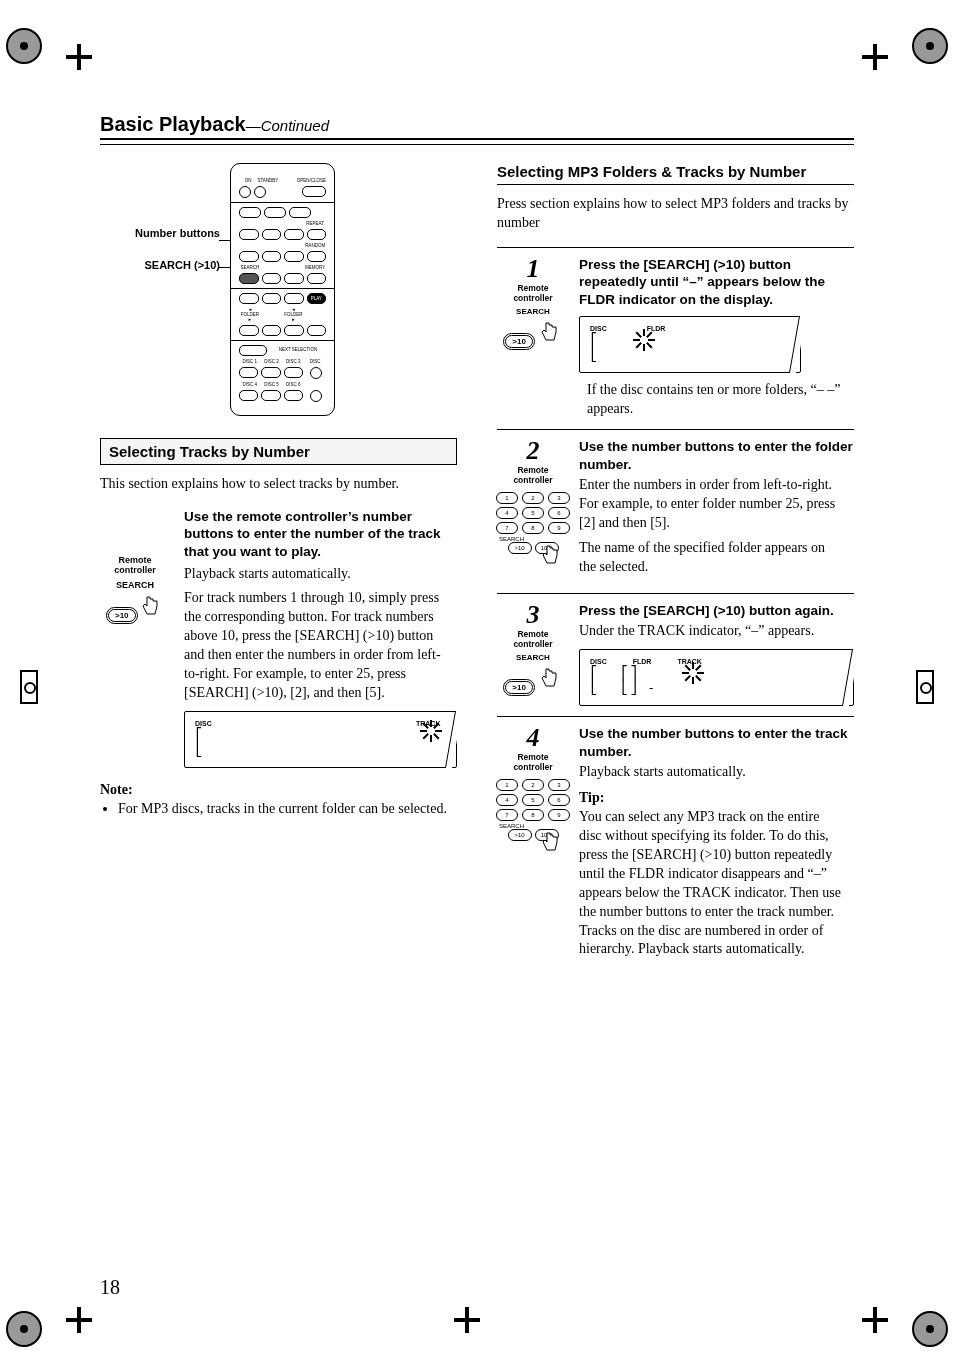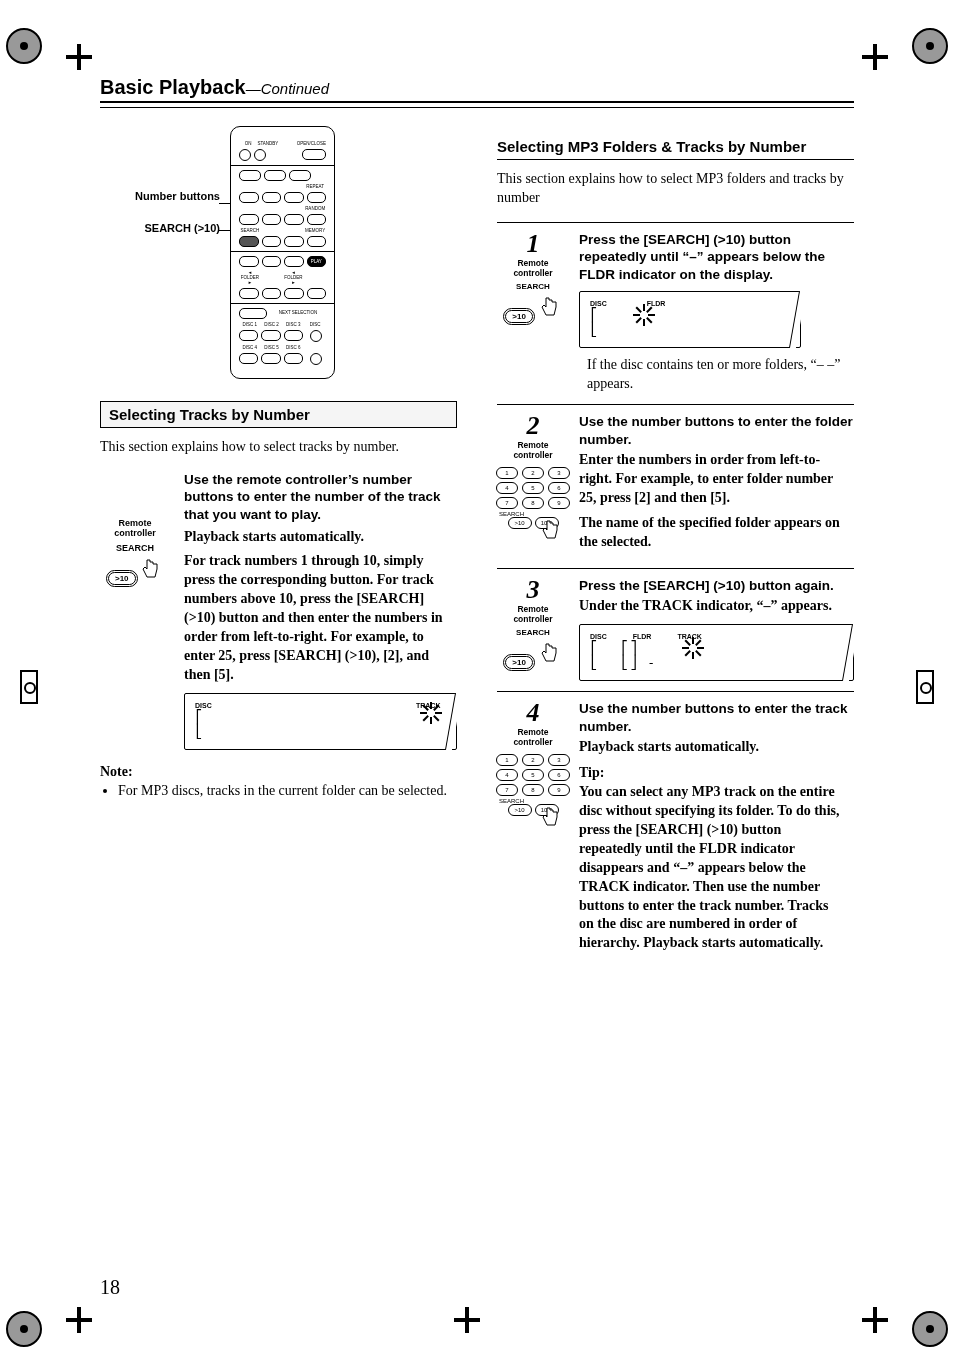--- a/index.html
+++ b/index.html
@@ -9,21 +9,21 @@
     font-size: 14px;
     color: #000;
     background: #fff;
     width: 954px;
   }
   .page {
     position: relative;
     width: 954px;
     height: 1351px;
     box-sizing: border-box;
-    padding: 76px 100px 60px 100px;
+    padding: 113px 100px 60px 100px;
   }
   
   .regmark { position:absolute; width:36px; height:36px; }
   .regmark .ring { position:absolute; inset:0; border:2px solid #000; border-radius:50%; background:#999; }
   .regmark .dot  { position:absolute; top:14px; left:14px; width:8px; height:8px; border-radius:50%; background:#000; }
   .cropmark { position:absolute; width:26px; height:26px; }
   .cropmark:before, .cropmark:after { content:""; position:absolute; background:#000; }
   .cropmark:before { left:11px; top:0; width:4px; height:26px; }
   .cropmark:after  { top:11px; left:0; height:4px; width:26px; }
   .sidecrop { position:absolute; width:14px; height:30px; border:2px solid #000; background:#fff; }
@@ -90,32 +90,32 @@
     padding: 4px 8px;
     margin: 0 0 10px 0;
     background: #f5f5f5;
   }
   .subsection-wide {
     font-family: Arial, Helvetica, sans-serif;
     font-weight: bold;
     font-size: 15px;
     border-bottom: 1px solid #000;
     padding: 0 0 4px 0;
-    margin: 12px 0 10px 0;
+    margin: 0 0 10px 0;
   }
 
   p.intro { margin: 0 0 14px 0; font-size:14px; line-height:1.35; }
 
   
   .trackstep { display:flex; gap:14px; margin-bottom:12px; }
   .trackstep .sidecol { width:70px; font-family:Arial,Helvetica,sans-serif; font-size:9px; font-weight:bold; text-align:center; padding-top:48px; }
   .trackstep .sidecol .searchpill { margin:4px auto 0; }
   .trackstep .textcol { flex:1; }
   .stepbold { font-family:Arial,Helvetica,sans-serif; font-weight:bold; font-size:13.5px; line-height:1.3; margin:0 0 4px 0; }
-  .stepbody { font-size:14px; line-height:1.35; margin:0 12px 6px 0;font-weight:bold; }
+  .stepbody { font-size:14px; line-height:1.35; margin:0 12px 6px 0; }
 
   .searchpill {
     display:inline-block;
     border:1.5px solid #000;
     border-radius: 10px;
     padding: 1px 6px;
     font-family:Arial,Helvetica,sans-serif;
     font-size:8px;
     font-weight:bold;
     position:relative;
@@ -405,21 +405,21 @@
       </div>
 
       <div class="note-head">Note:</div>
       <ul class="note">
         <li>For MP3 discs, tracks in the current folder can be selected.</li>
       </ul>
     </div>
 
     <div class="col">
       <div class="subsection-wide">Selecting MP3 Folders &amp; Tracks by Number</div>
-      <p class="intro">This section explains how to select MP3 folders and tracks by number</p>
+      <p class="intro">Press section explains how to select MP3 folders and tracks by number</p>
 
       <div class="numstep">
         <div class="numcol">
           <div class="bignum">1</div>
           <div class="rc-label">Remote controller</div>
           <div style="margin-top:4px; font-size:8px; font-weight:bold;">SEARCH</div>
           <span class="searchpill ringed">&gt;10</span>
           <div class="handcursor"><svg viewBox="0 0 24 24">
                 <path d="M9 3 L9 12 L7 10 L5 12 L9 20 L17 20 L19 12 L19 7 L15 7 L15 5 L12 5 L12 3 Z" fill="#fff" stroke="#000"></path>
               </svg></div>

